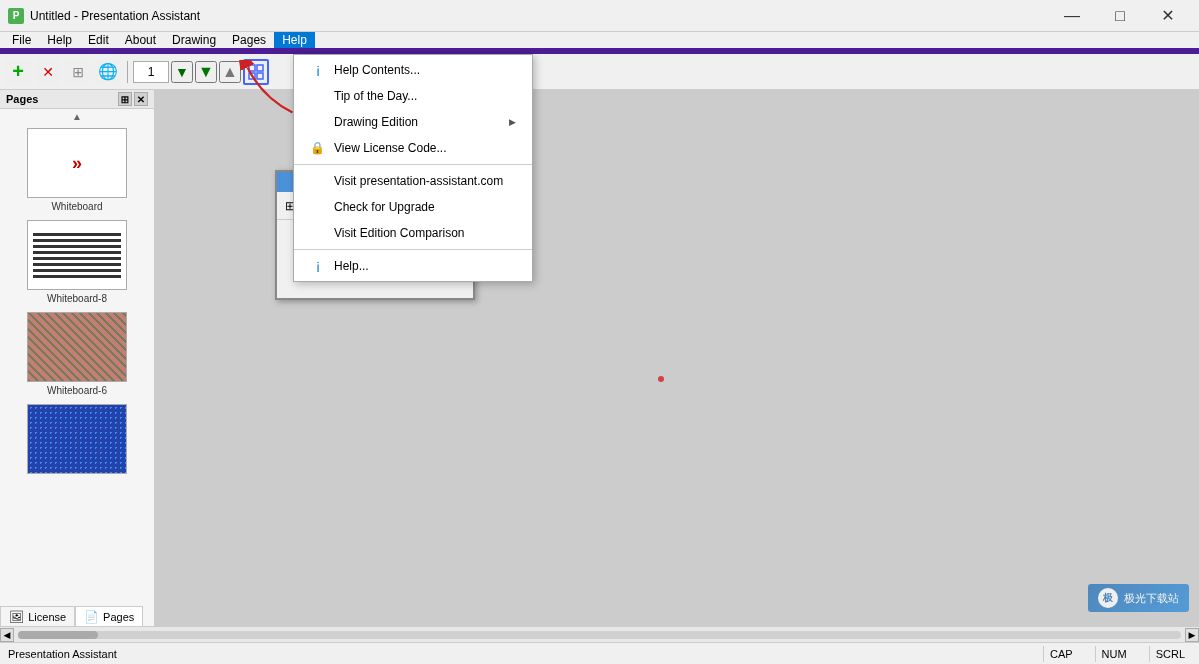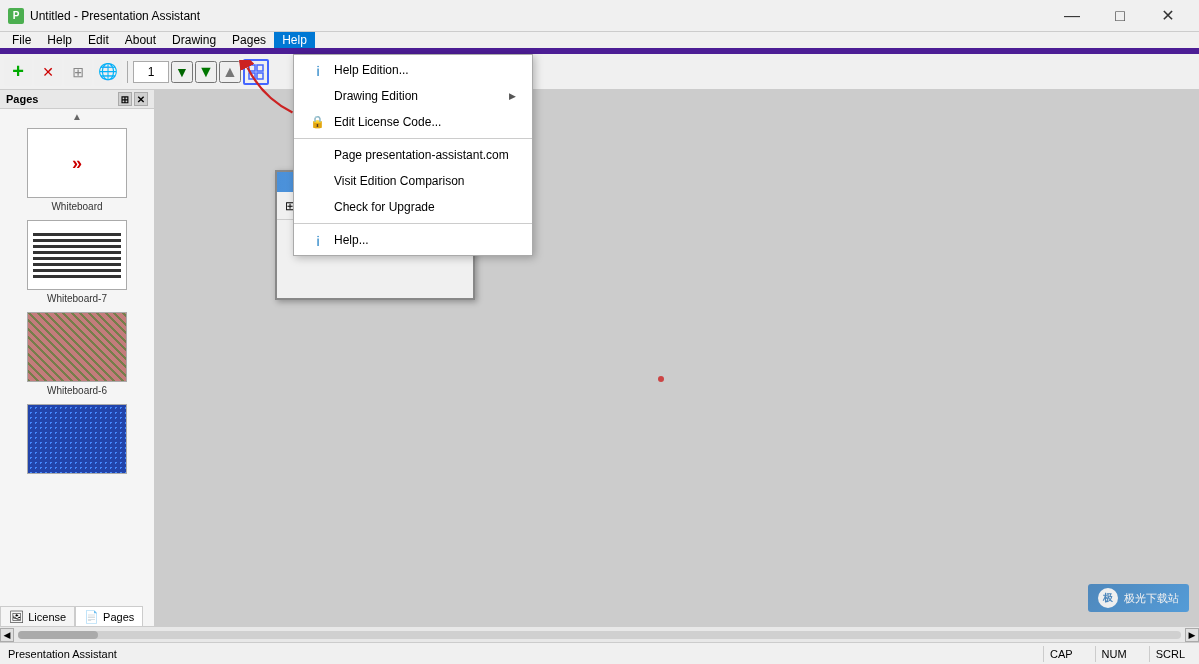--- a/index.html
+++ b/index.html
@@ -482,21 +482,21 @@
         <div class="page-thumb-img thumb-lines">
           <div class="thumb-line"></div>
           <div class="thumb-line"></div>
           <div class="thumb-line"></div>
           <div class="thumb-line"></div>
           <div class="thumb-line"></div>
           <div class="thumb-line"></div>
           <div class="thumb-line"></div>
           <div class="thumb-line"></div>
         </div>
-        <span class="page-thumb-label">Whiteboard-7</span>
+        <span class="page-thumb-label">Whiteboard-8</span>
       </div>
 
       <div class="page-thumbnail">
         <div class="page-thumb-img thumb-pattern"></div>
         <span class="page-thumb-label">Whiteboard-6</span>
       </div>
 
       <div class="page-thumbnail">
         <div class="page-thumb-img thumb-blue-dots"></div>
         <span class="page-thumb-label"></span>
@@ -535,51 +535,55 @@
       </div>
     </div>
 
   </div>
 </div>
 
 <div class="dropdown-menu">
 
   <div class="menu-entry">
     <div class="menu-entry-icon" style="color:#1a7dc4; font-size:14px;">ℹ</div>
-    <span class="menu-entry-text">Help Edition...</span>
-  </div>
-
+    <span class="menu-entry-text">Help Contents...</span>
+  </div>
+
+  <div class="menu-entry">
+    <div class="menu-entry-icon"></div>
+    <span class="menu-entry-text">Tip of the Day...</span>
+  </div>
 
   <div class="menu-entry">
     <div class="menu-entry-icon"></div>
     <span class="menu-entry-text">Drawing Edition</span>
     <span class="menu-entry-arrow">▶</span>
   </div>
 
   <div class="menu-entry">
     <div class="menu-entry-icon">🔒</div>
-    <span class="menu-entry-text">Edit License Code...</span>
+    <span class="menu-entry-text">View License Code...</span>
   </div>
 
 
   <div class="menu-separator"></div>
 
   <div class="menu-entry">
     <div class="menu-entry-icon"></div>
-    <span class="menu-entry-text">Page presentation-assistant.com</span>
+    <span class="menu-entry-text">Visit presentation-assistant.com</span>
+  </div>
+
+  <div class="menu-entry">
+    <div class="menu-entry-icon"></div>
+    <span class="menu-entry-text">Check for Upgrade</span>
   </div>
 
   <div class="menu-entry">
     <div class="menu-entry-icon"></div>
     <span class="menu-entry-text">Visit Edition Comparison</span>
-  </div>
-
-  <div class="menu-entry">
-    <div class="menu-entry-icon"></div>
-    <span class="menu-entry-text">Check for Upgrade</span>
   </div>
 
   <div class="menu-separator"></div>
 
   <div class="menu-entry">
     <div class="menu-entry-icon" style="color:#1a7dc4; font-size:14px;">ℹ</div>
     <span class="menu-entry-text">Help...</span>
   </div>
 
 </div>

